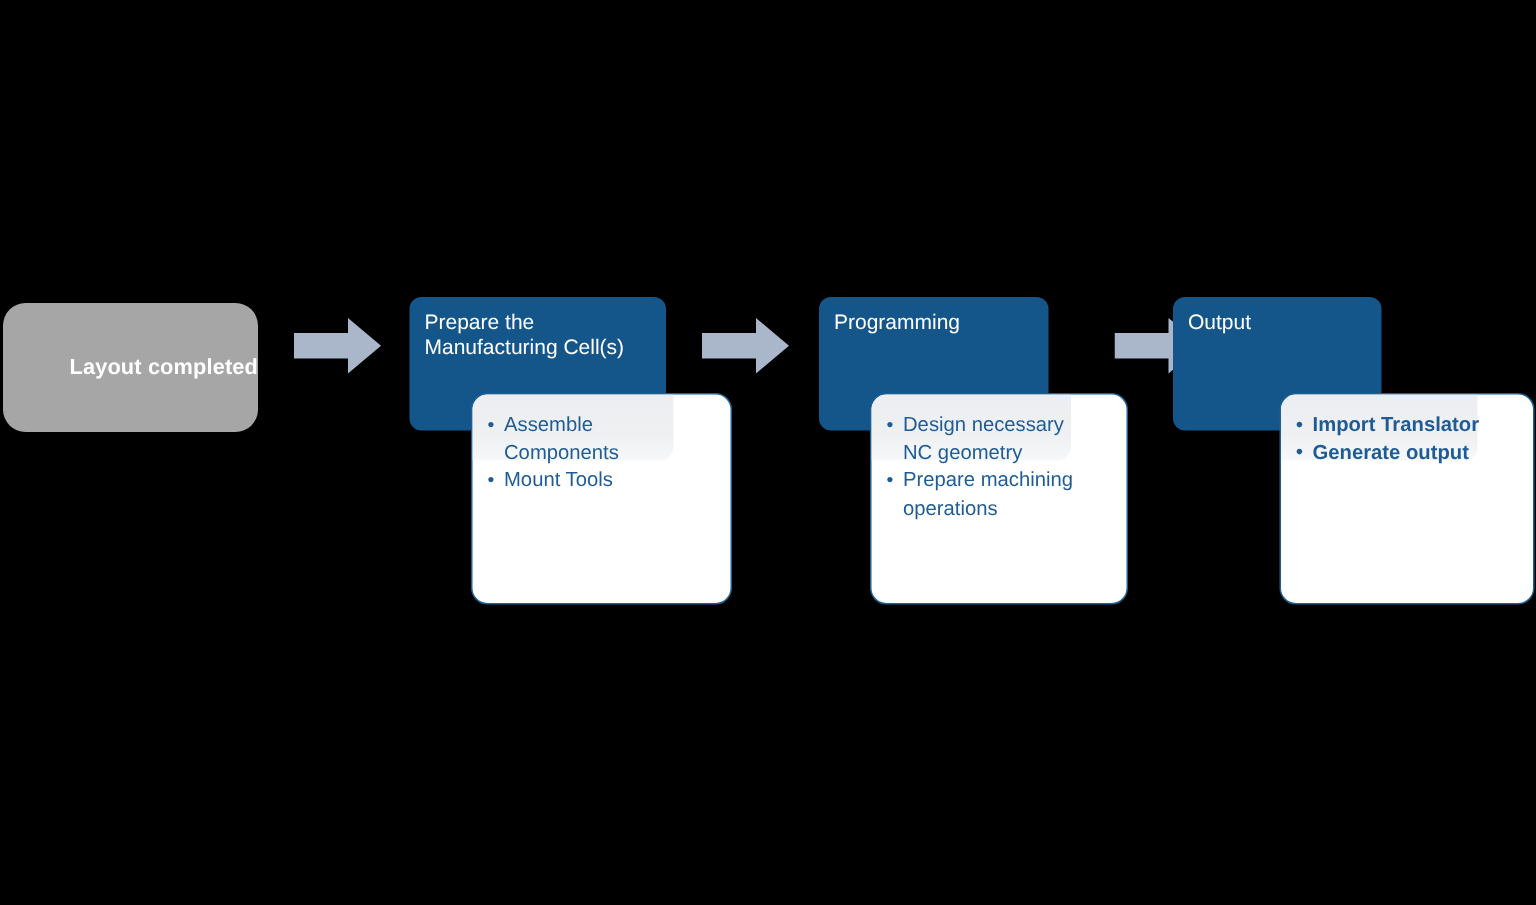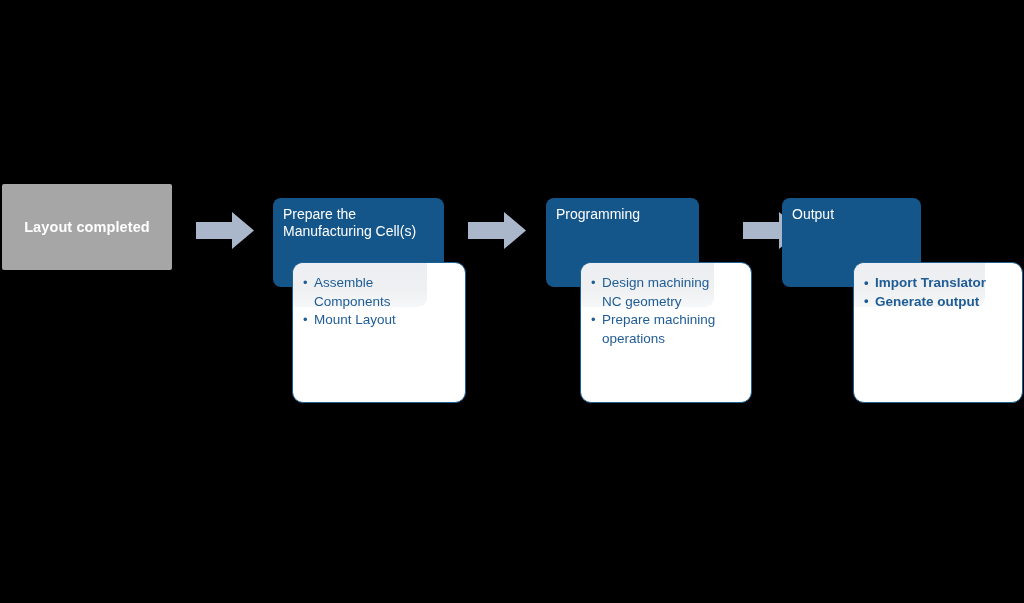--- a/index.html
+++ b/index.html
@@ -22,29 +22,29 @@
     top: 0;
     width: 1024px;
     height: 603px;
     background: #000000;
   }
 
   
   .grey-box {
     position: absolute;
     left: 2px;
-    top: 184px;
+    top: 202px;
     width: 170px;
     height: 86px;
     background: #a6a6a6;
-    border-radius: 2px;
+    border-radius: 15px;
     box-shadow: 0 0 0 2px #000000;
     display: flex;
     align-items: center;
-    justify-content: center;
+    justify-content: flex-end;
     box-sizing: border-box;
   }
   .grey-box-label {
     color: #ffffff;
     font-size: 14.5px;
     font-weight: bold;
     letter-spacing: 0.1px;
     text-align: center;
     line-height: 1.15;
   }
@@ -125,21 +125,21 @@
     content: "\2022";
     position: absolute;
     left: 0;
     top: -0.5px;
     color: #1f5c96;
     font-size: 13px;
   }
 
   
   .stage-2 .stage-head { left: 273px; top: 198px; width: 171px; height: 89px; }
-  .stage-2 .stage-body { left: 292px; top: 262px; width: 174px; height: 141px; }
+  .stage-2 .stage-body { left: 314px; top: 262px; width: 174px; height: 141px; }
 
   
   .stage-3 .stage-head { left: 546px; top: 198px; width: 153px; height: 89px; }
   .stage-3 .stage-body { left: 580px; top: 262px; width: 172px; height: 141px; }
 
   
   .stage-4 .stage-head { left: 782px; top: 198px; width: 139px; height: 89px; }
   .stage-4 .stage-body { left: 853px; top: 262px; width: 170px; height: 141px; font-weight: bold; }
 </style>
 </head>
@@ -159,38 +159,38 @@
 
   <div class="stage stage-2">
     <div class="stage-head">
       <span class="stage-head-label">Prepare the
 Manufacturing Cell(s)</span>
     </div>
     <div class="stage-body">
       <ul class="bullets">
         <li>Assemble
 Components</li>
-        <li>Mount Layout</li>
+        <li>Mount Tools</li>
       </ul>
     </div>
   </div>
 
   <div class="arrow arrow-2">
     <svg viewBox="0 0 58 37" xmlns="http://www.w3.org/2000/svg">
       <polygon points="0,10 36,10 36,0 58,18.5 36,37 36,27 0,27" fill="#aab6ca"></polygon>
     </svg>
   </div>
 
   <div class="stage stage-3">
     <div class="stage-head">
       <span class="stage-head-label">Programming</span>
     </div>
     <div class="stage-body">
       <ul class="bullets">
-        <li>Design machining
+        <li>Design necessary
 NC geometry</li>
         <li>Prepare machining
 operations</li>
       </ul>
     </div>
   </div>
 
   <div class="arrow arrow-3">
     <svg viewBox="0 0 58 37" xmlns="http://www.w3.org/2000/svg">
       <polygon points="0,10 36,10 36,0 58,18.5 36,37 36,27 0,27" fill="#aab6ca"></polygon>

